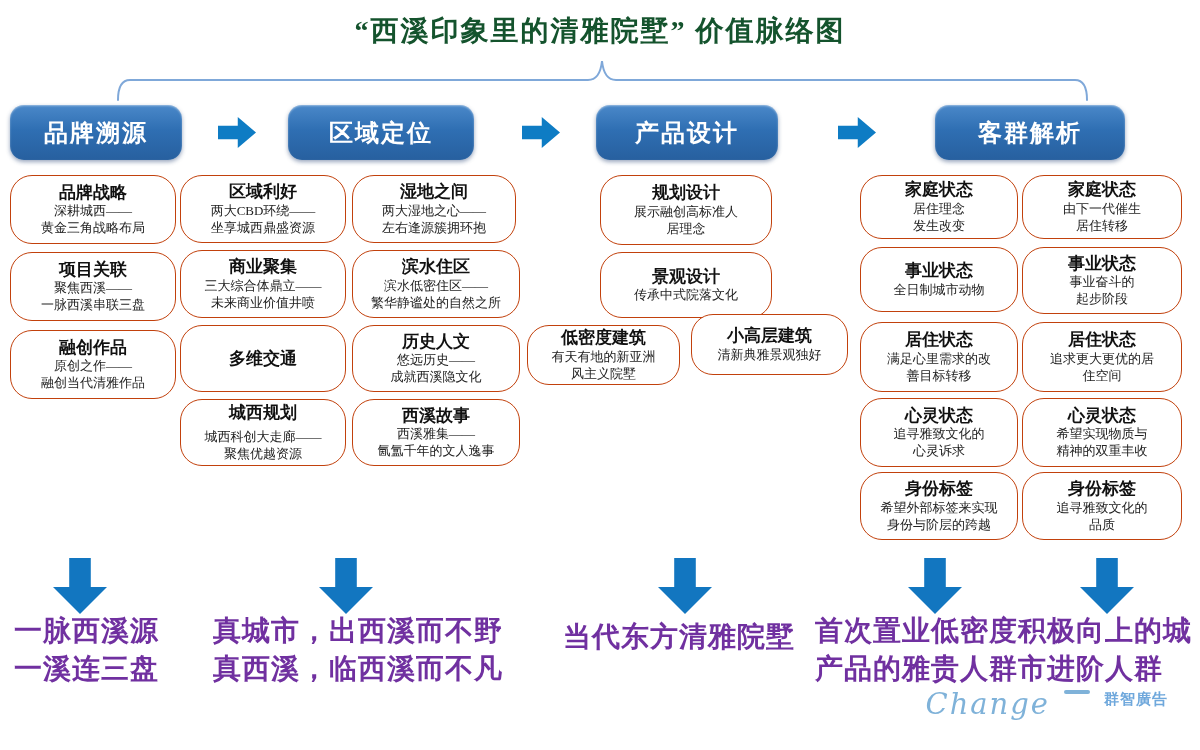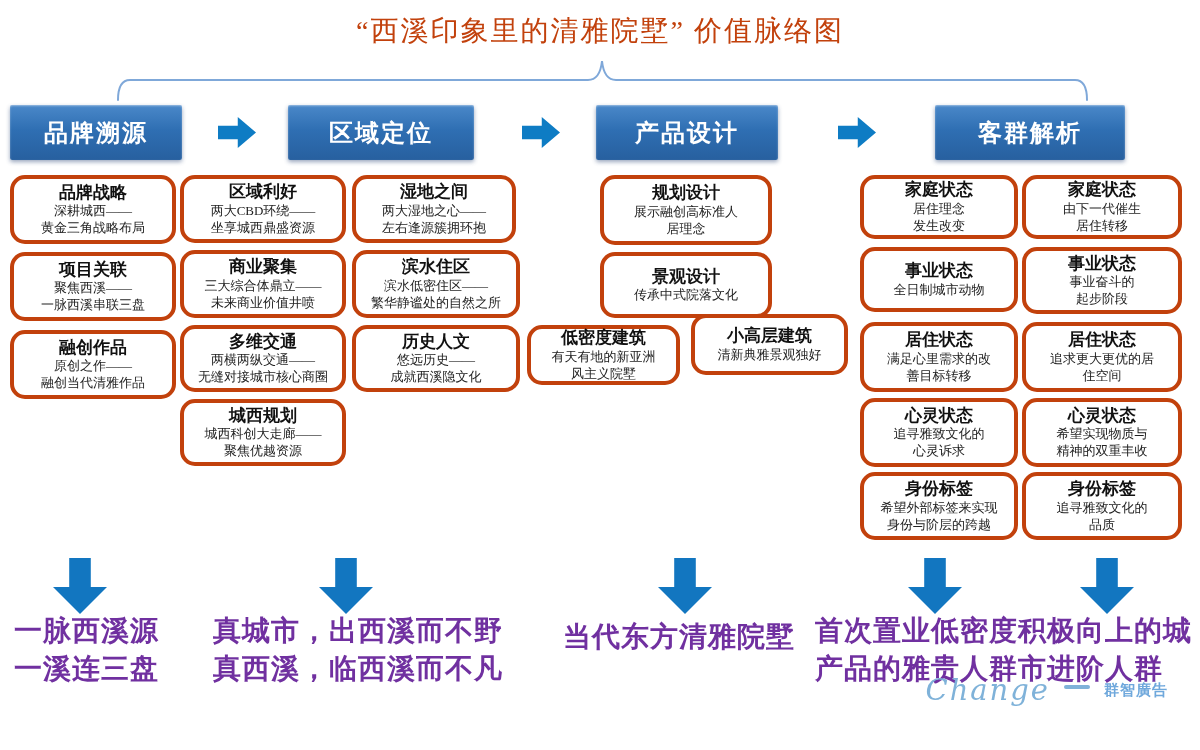--- a/index.html
+++ b/index.html
@@ -5,58 +5,58 @@
   html,body{margin:0;padding:0;}
   body{
     width:1200px;height:750px;background:#ffffff;
     font-family:"Liberation Serif","DejaVu Serif",serif;
     position:relative;overflow:hidden;
   }
   .canvas{position:absolute;left:0;top:0;width:1200px;height:750px;}
 
   .page-title{
     position:absolute;left:0;right:0;top:12px;text-align:center;
-    font-size:28px;font-weight:400;color:#c2410c;letter-spacing:2px;
+    font-size:28px;font-weight:700;color:#14532d;letter-spacing:2px;
   }
 
   .brace{position:absolute;left:110px;top:56px;}
 
   .stage{
-    position:absolute;height:55px;border-radius:2px;
+    position:absolute;height:55px;border-radius:14px;
     background:linear-gradient(180deg,#4a88c9 0%,#2f6fb3 45%,#27609f 100%);
     color:#ffffff;font-size:24px;font-weight:700;letter-spacing:2px;
     display:flex;align-items:center;justify-content:center;
     box-shadow:inset 0 1px 2px rgba(255,255,255,.45),0 2px 4px rgba(30,60,110,.45);
   }
 
   .arrow-right{
     position:absolute;width:38px;height:31px;background:#0e7cc4;
     clip-path:polygon(0 28%,52% 28%,52% 0,100% 50%,52% 100%,52% 72%,0 72%);
   }
 
   .card{
-    position:absolute;background:#ffffff;border:4px solid #c2410c;border-radius:15px;
+    position:absolute;background:#ffffff;border:1px solid #c2410c;border-radius:22px;
     box-sizing:border-box;padding:2px 0;
     display:flex;flex-direction:column;align-items:center;justify-content:center;
     text-align:center;
   }
   .card-title{font-size:17px;font-weight:700;color:#111;line-height:1.25;}
   .card-desc{font-size:13px;color:#222;line-height:1.3;white-space:pre-line;}
 
   .arrow-down{
     position:absolute;width:54px;height:56px;background:#1276c0;
     clip-path:polygon(30% 0,70% 0,70% 52%,100% 52%,50% 100%,0 52%,30% 52%);
   }
 
   .conclusion{
     position:absolute;color:#7030a0;font-size:28px;font-weight:700;
     line-height:1.35;white-space:pre-line;letter-spacing:1px;
   }
 
-  .logo{position:absolute;right:32px;top:676px;display:flex;align-items:center;gap:14px;}
+  .logo{position:absolute;right:32px;top:690px;display:flex;align-items:flex-start;gap:14px;}
   .logo-script{
     font-family:"DejaVu Serif",serif;font-style:italic;font-size:29px;
     color:#7fb2d9;letter-spacing:2px;line-height:1;
   }
   .logo-swoosh{display:inline-block;width:26px;height:4px;background:#7fb2d9;
     border-radius:2px;margin-bottom:7px;}
   .logo-name{
     font-family:"Liberation Sans",sans-serif;font-size:15px;font-weight:700;
     color:#6fa8dc;letter-spacing:1px;
   }
@@ -109,22 +109,20 @@
     <div class="card-desc">两大CBD环绕——
 坐享城西鼎盛资源</div>
   </div>
   <div class="card" style="left:180px;top:250px;width:166px;height:68px;">
     <div class="card-title">商业聚集</div>
     <div class="card-desc">三大综合体鼎立——
 未来商业价值井喷</div>
   </div>
   <div class="card" style="left:180px;top:325px;width:166px;height:67px;">
     <div class="card-title">多维交通</div>
-    <div class="card-desc">两横两纵交通——
-无缝对接城市核心商圈</div>
   </div>
   <div class="card" style="left:180px;top:399px;width:166px;height:67px;justify-content:space-between;">
     <div class="card-title">城西规划</div>
     <div class="card-desc">城西科创大走廊——
 聚焦优越资源</div>
   </div>
 
   <div class="card" style="left:352px;top:175px;width:164px;height:68px;">
     <div class="card-title">湿地之间</div>
     <div class="card-desc">两大湿地之心——
@@ -132,20 +130,25 @@
   </div>
   <div class="card" style="left:352px;top:250px;width:168px;height:68px;">
     <div class="card-title">滨水住区</div>
     <div class="card-desc">滨水低密住区——
 繁华静谧处的自然之所</div>
   </div>
   <div class="card" style="left:352px;top:325px;width:168px;height:67px;">
     <div class="card-title">历史人文</div>
     <div class="card-desc">悠远历史——
 成就西溪隐文化</div>
+  </div>
+  <div class="card" style="left:352px;top:399px;width:168px;height:67px;">
+    <div class="card-title">西溪故事</div>
+    <div class="card-desc">西溪雅集——
+氤氲千年的文人逸事</div>
   </div>
 
   <div class="card" style="left:600px;top:175px;width:172px;height:70px;">
     <div class="card-title">规划设计</div>
     <div class="card-desc">展示融创高标准人
 居理念</div>
   </div>
   <div class="card" style="left:600px;top:252px;width:172px;height:66px;">
     <div class="card-title">景观设计</div>
     <div class="card-desc">传承中式院落文化</div>

